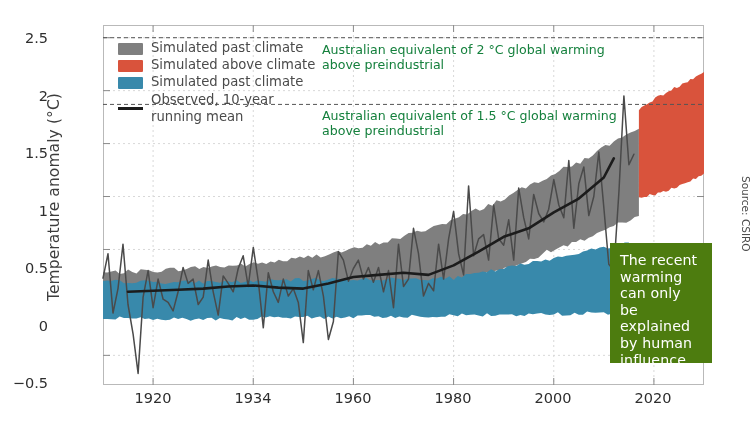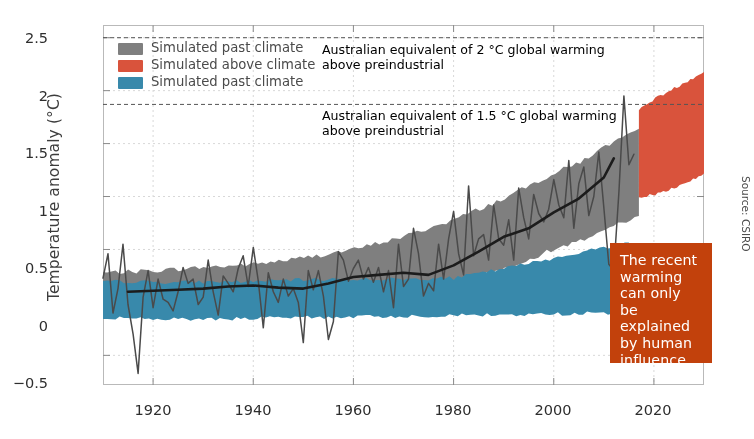--- a/index.html
+++ b/index.html
@@ -21,32 +21,32 @@
 
   
   .plot{position:absolute;left:103px;top:25px;width:601px;height:360px;}
   .frame{position:absolute;inset:0;border:1px solid #b9b9b9;box-sizing:border-box;background:#fff;}
   svg.canvas{position:absolute;left:0;top:0;width:601px;height:360px;overflow:visible;}
 
   
   .ytick{position:absolute;right:706px;font-size:14.5px;color:#2e2e2e;
          text-align:right;width:60px;transform:translateY(-9px);}
   .xtick{position:absolute;top:390px;font-size:14.5px;color:#2e2e2e;
-         text-align:center;width:70px;transform:translateX(-35px);margin-top:12px;}
+         text-align:center;width:70px;transform:translateX(-35px);}
 
   
   .legend{position:absolute;left:14px;top:15px;width:230px;}
   .lrow{display:flex;align-items:center;margin-bottom:0px;line-height:16.5px;}
   .sw{width:25px;height:12px;flex:0 0 25px;margin-top:2px;margin-right:8px;border-radius:1px;}
   .swline{width:25px;flex:0 0 25px;margin-right:8px;height:16px;position:relative;}
   .swline i{position:absolute;left:0;right:0;top:7px;display:block;background:#1c1c1c;}
   .ltxt{font-size:13.2px;color:#4a4a4a;}
 
   
-  .refnote{position:absolute;font-size:12.6px;color:#000000;line-height:14.5px;}
+  .refnote{position:absolute;font-size:12.6px;color:#15803d;line-height:14.5px;}
 
   
   .callout{
     position:absolute;left:610px;top:243px;width:102px;height:120px;
     color:#fff;font-size:14.2px;line-height:16.6px;padding:9px 9px 0 10px;
     box-sizing:border-box;letter-spacing:.1px;
   }
 </style>
 </head>
 <body>
@@ -59,21 +59,21 @@
 
   <div class="ytick" style="top:39px;">2.5</div>
   <div class="ytick" style="top:97px;">2</div>
   <div class="ytick" style="top:154px;">1.5</div>
   <div class="ytick" style="top:212px;">1</div>
   <div class="ytick" style="top:269px;">0.5</div>
   <div class="ytick" style="top:327px;">0</div>
   <div class="ytick" style="top:384px;">−0.5</div>
 
   <div class="xtick" style="left:153px;">1920</div>
-  <div class="xtick" style="left:253px;">1940</div>
+  <div class="xtick" style="left:253px;">1934</div>
   <div class="xtick" style="left:353px;">1960</div>
   <div class="xtick" style="left:453px;text-align:center;">1980</div>
   <div class="xtick" style="left:553px;">2000</div>
   <div class="xtick" style="left:653px;">2020</div>
 
   <div class="plot">
     <div class="frame"></div>
     <svg class="canvas" id="chart-svg" viewBox="0 0 601 360" preserveAspectRatio="none">
         <line x1="0" x2="601" y1="330.3529411764706" y2="330.3529411764706" stroke="#d8d8d8" stroke-width="1" stroke-dasharray="2,3"></line>
         <line x1="0" x2="601" y1="277.4117647058824" y2="277.4117647058824" stroke="#d8d8d8" stroke-width="1" stroke-dasharray="2,3"></line>
@@ -132,26 +132,35 @@
     <div class="lrow">
       <span class="sw" style="background:#d9533c;"></span>
       <span class="ltxt">Simulated above climate</span>
     </div>
     <div class="lrow">
       <span class="sw" style="background:#3889ab;"></span>
       <span>
         <span class="ltxt">Simulated past climate</span><br>
       </span>
     </div>
+    <div class="lrow">
+      <span class="swline">
+          <i style="height:2.8px;"></i>
+        </span>
+      <span>
+        <span class="ltxt">Observed, 10-year</span><br>
+        <span class="ltxt">running mean</span>
+      </span>
+    </div>
   </div>
 
   <div class="refnote" style="left:322px;top:43px;">
     <div>Australian equivalent of 2 °C global warming</div>
     <div>above preindustrial</div>
   </div>
   <div class="refnote" style="left:322px;top:109px;">
     <div>Australian equivalent of 1.5 °C global warming</div>
     <div>above preindustrial</div>
   </div>
 
-  <div class="callout" style="background:#c2410c;">The recent warming can only be explained by human influence.</div>
+  <div class="callout" style="background:#4d7c0f;">The recent warming can only be explained by human influence.</div>
 
 </div>
 
 </body></html>

